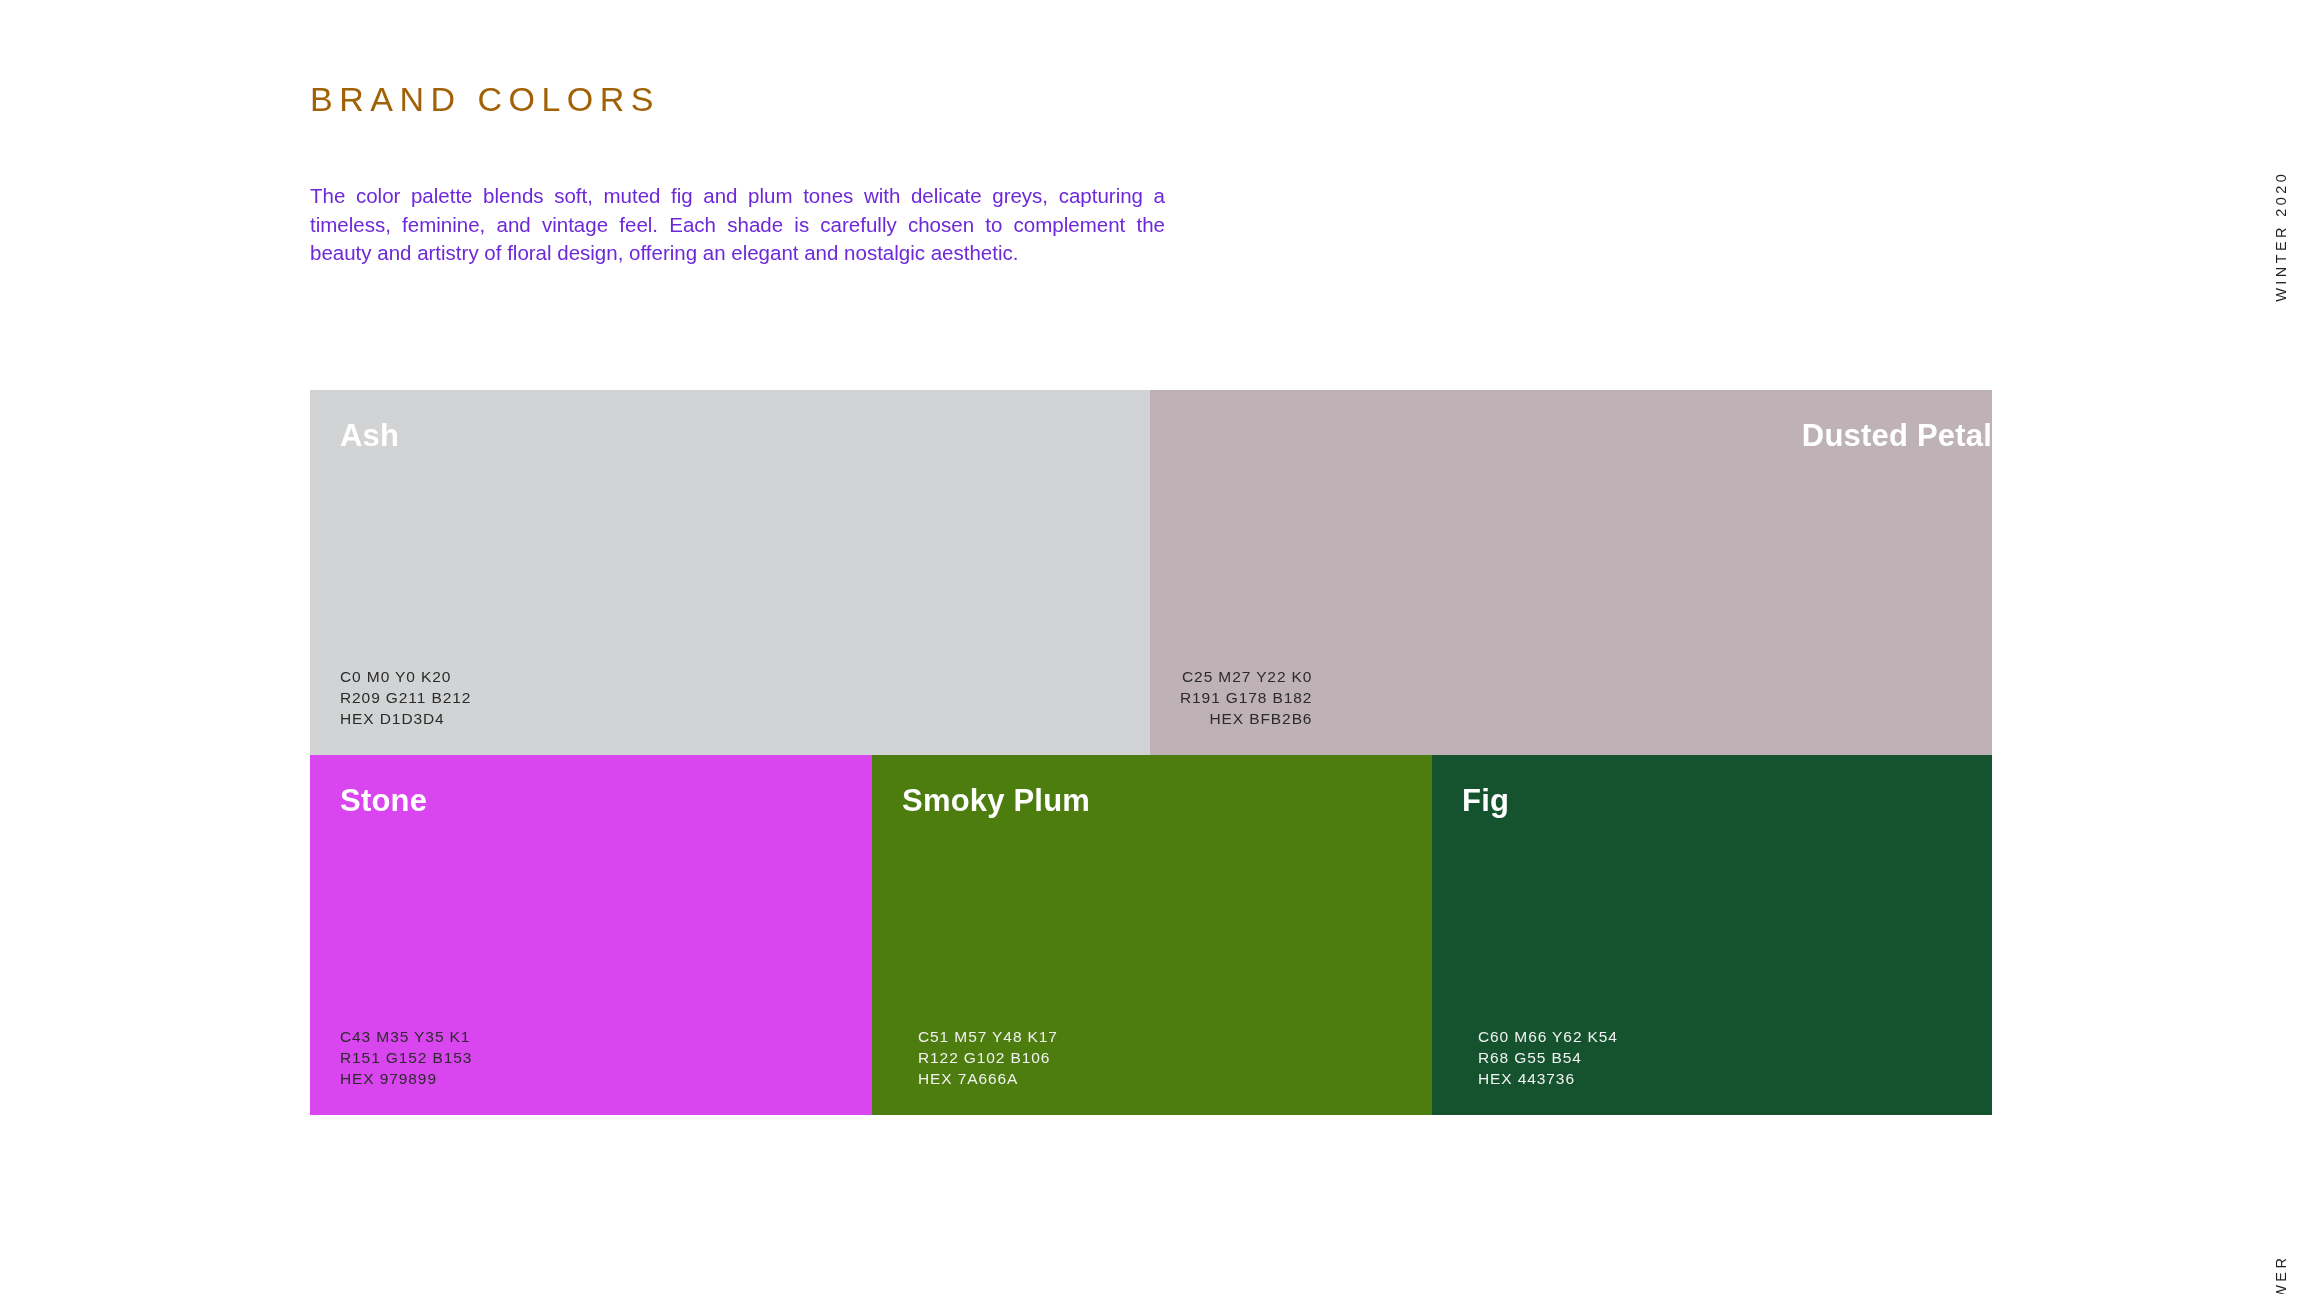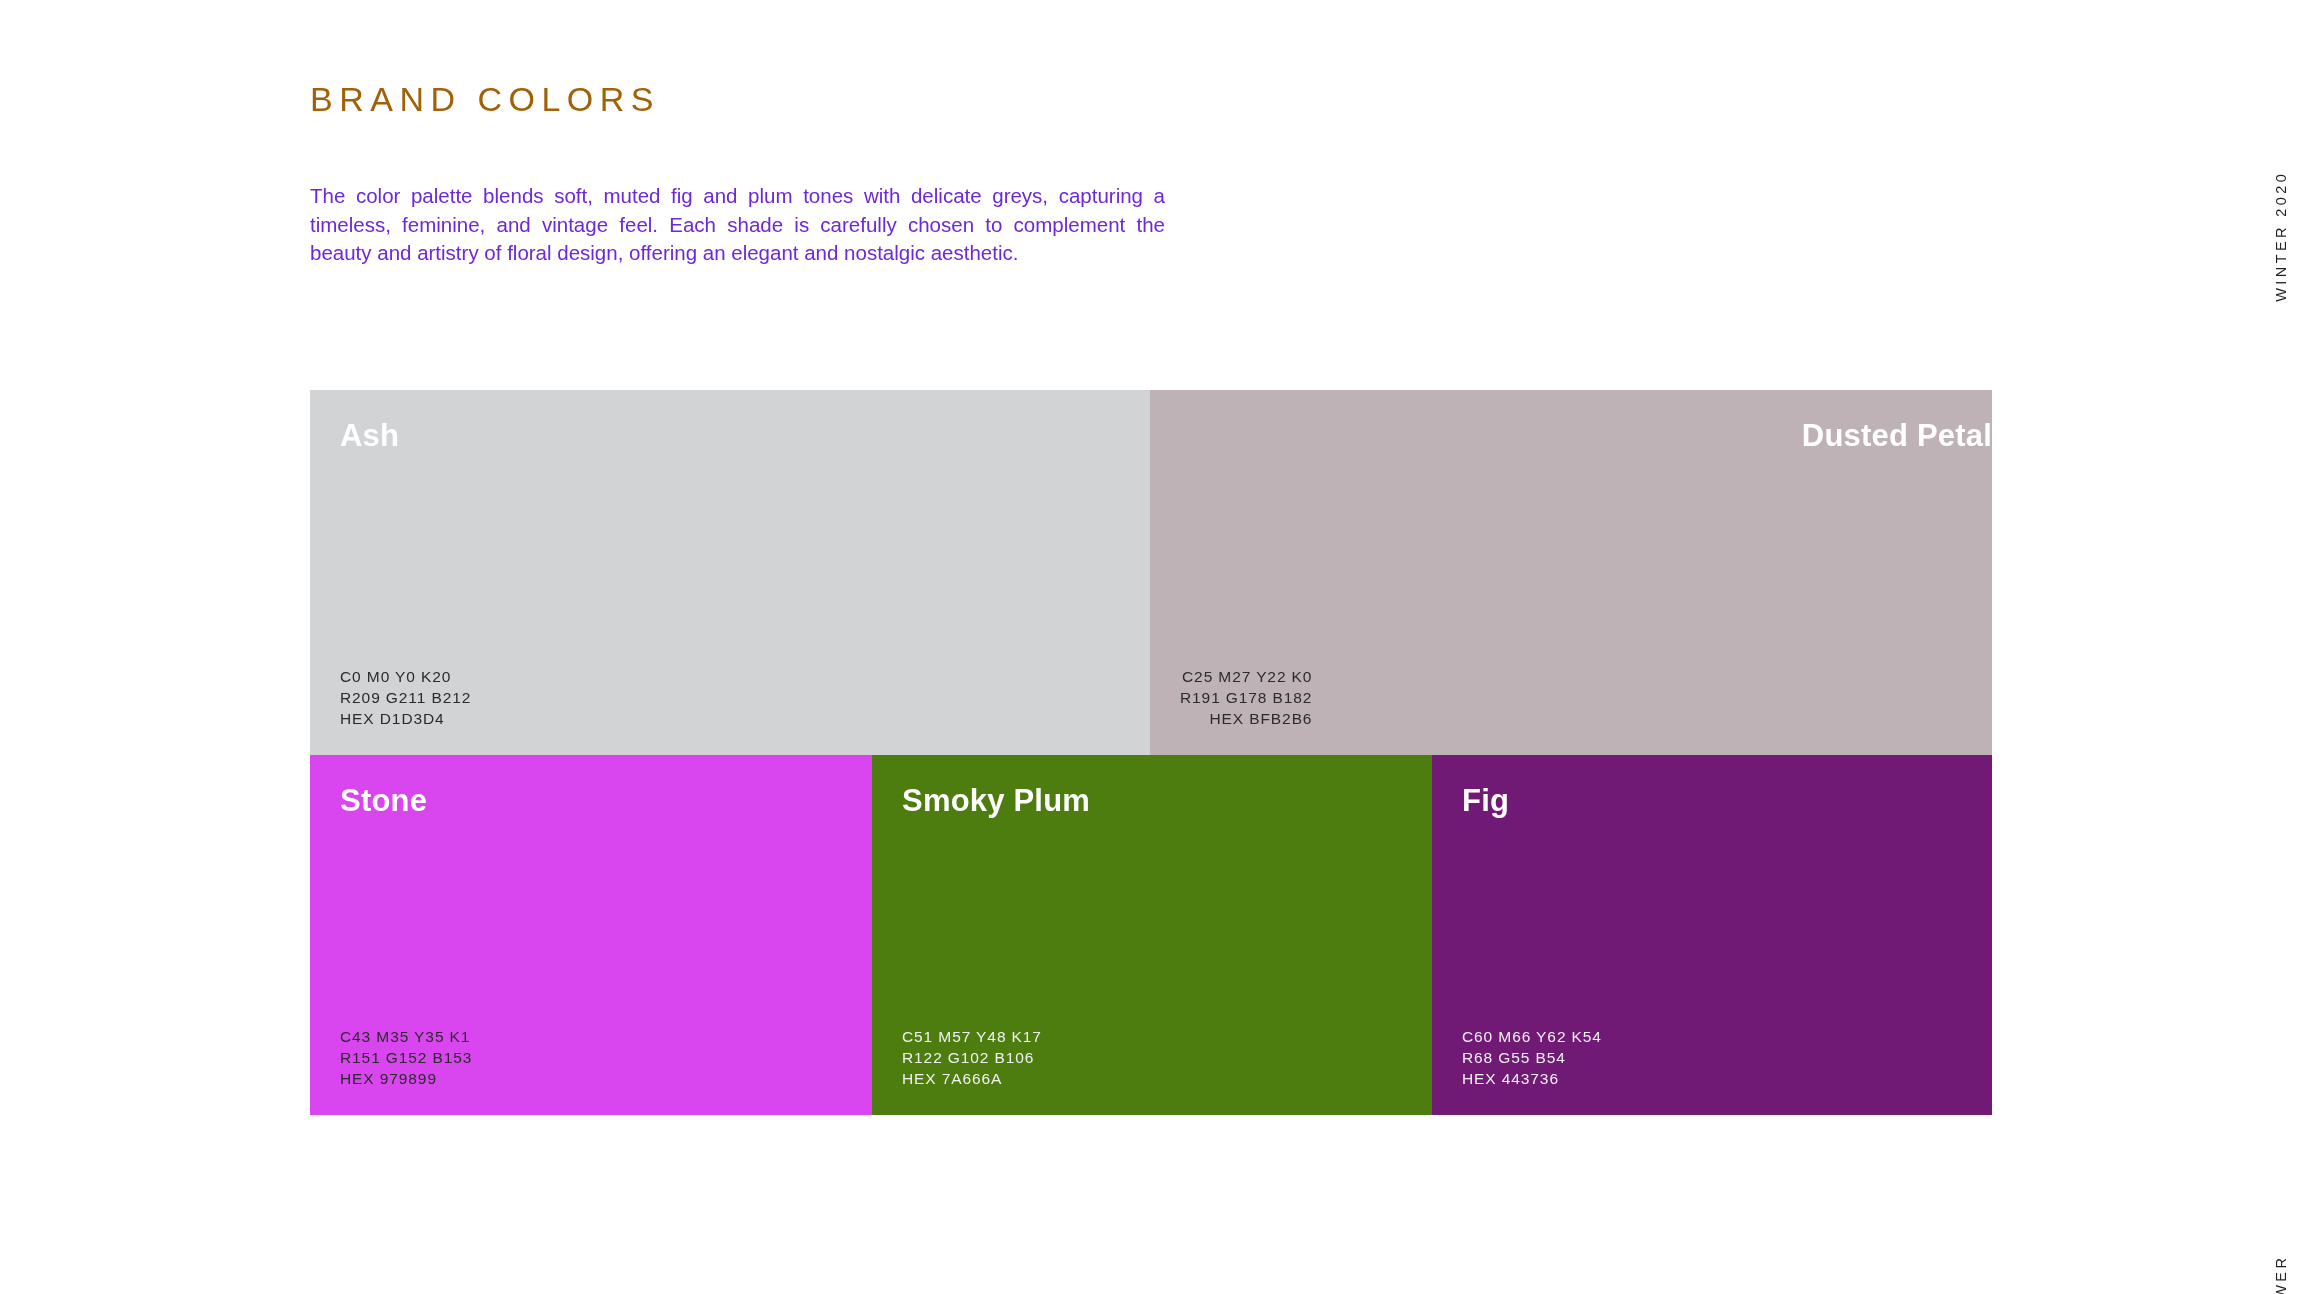--- a/index.html
+++ b/index.html
@@ -68,21 +68,21 @@
     position: absolute;
     left: 30px;
     bottom: 26px;
     font-size: 15.5px;
     line-height: 21px;
     letter-spacing: 0.9px;
     font-weight: 400;
   }
   .swatch-specs div { white-space: nowrap; }
   .specs-dark  { color: #2b2b2b; }
-  .specs-light { color: #f2f2f2; }
+  .specs-light { color: #f2f2f2; margin-left: 16px; }
 
   
   .sw-ash          { left: 0;     top: 0;     width: 840px; height: 365px; }
   .sw-dusted-petal { left: 840px; top: 0;     width: 842px; height: 365px; }
   
   .sw-stone        { left: 0;     top: 365px; width: 562px; height: 360px; }
   .sw-smoky-plum   { left: 562px; top: 365px; width: 560px; height: 360px; }
   .sw-fig          { left: 1122px;top: 365px; width: 560px; height: 360px; }
 
   
@@ -139,21 +139,21 @@
 
   <div class="swatch sw-smoky-plum" style="background-color: #4d7c0f;">
     <div class="swatch-name">Smoky Plum</div>
     <div class="swatch-specs specs-light">
       <div>C51 M57 Y48 K17</div>
       <div>R122 G102 B106</div>
       <div>HEX 7A666A</div>
     </div>
   </div>
 
-  <div class="swatch sw-fig" style="background-color: #701a75;">
+  <div class="swatch sw-fig" style="background-color: #14532d;">
     <div class="swatch-name">Fig</div>
     <div class="swatch-specs specs-light">
       <div>C60 M66 Y62 K54</div>
       <div>R68 G55 B54</div>
       <div>HEX 443736</div>
     </div>
   </div>
 
 </div>
 

